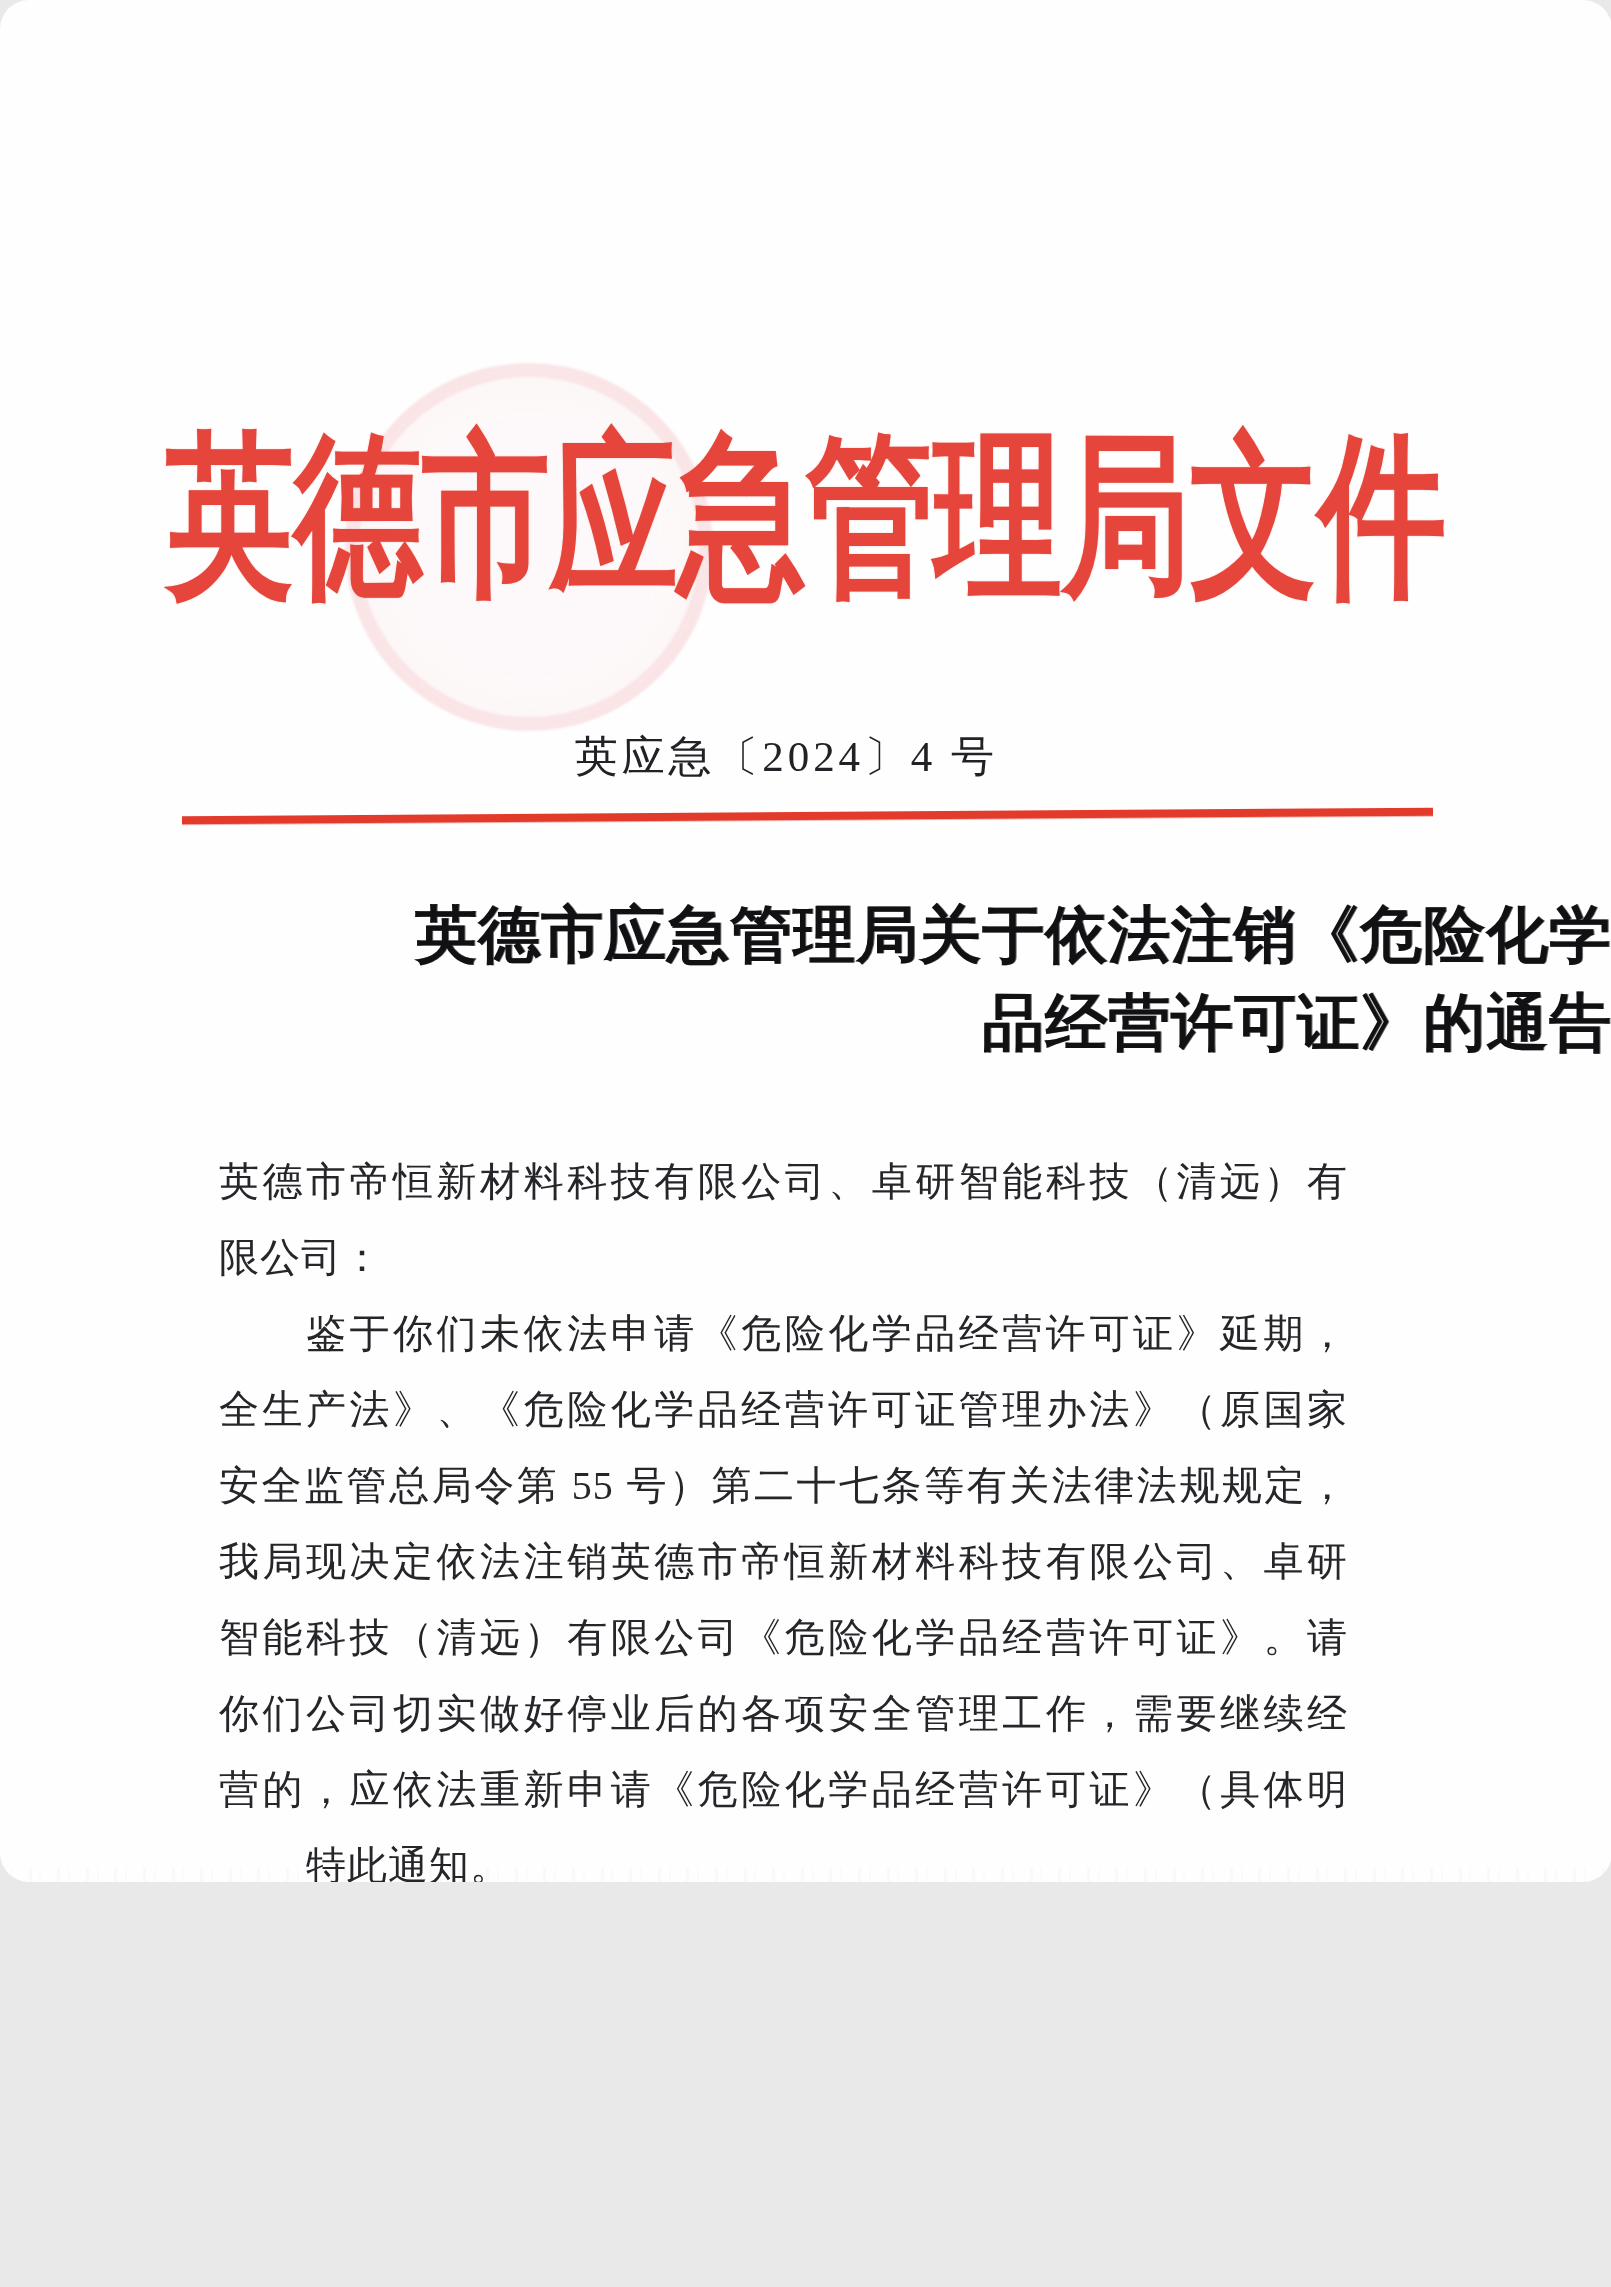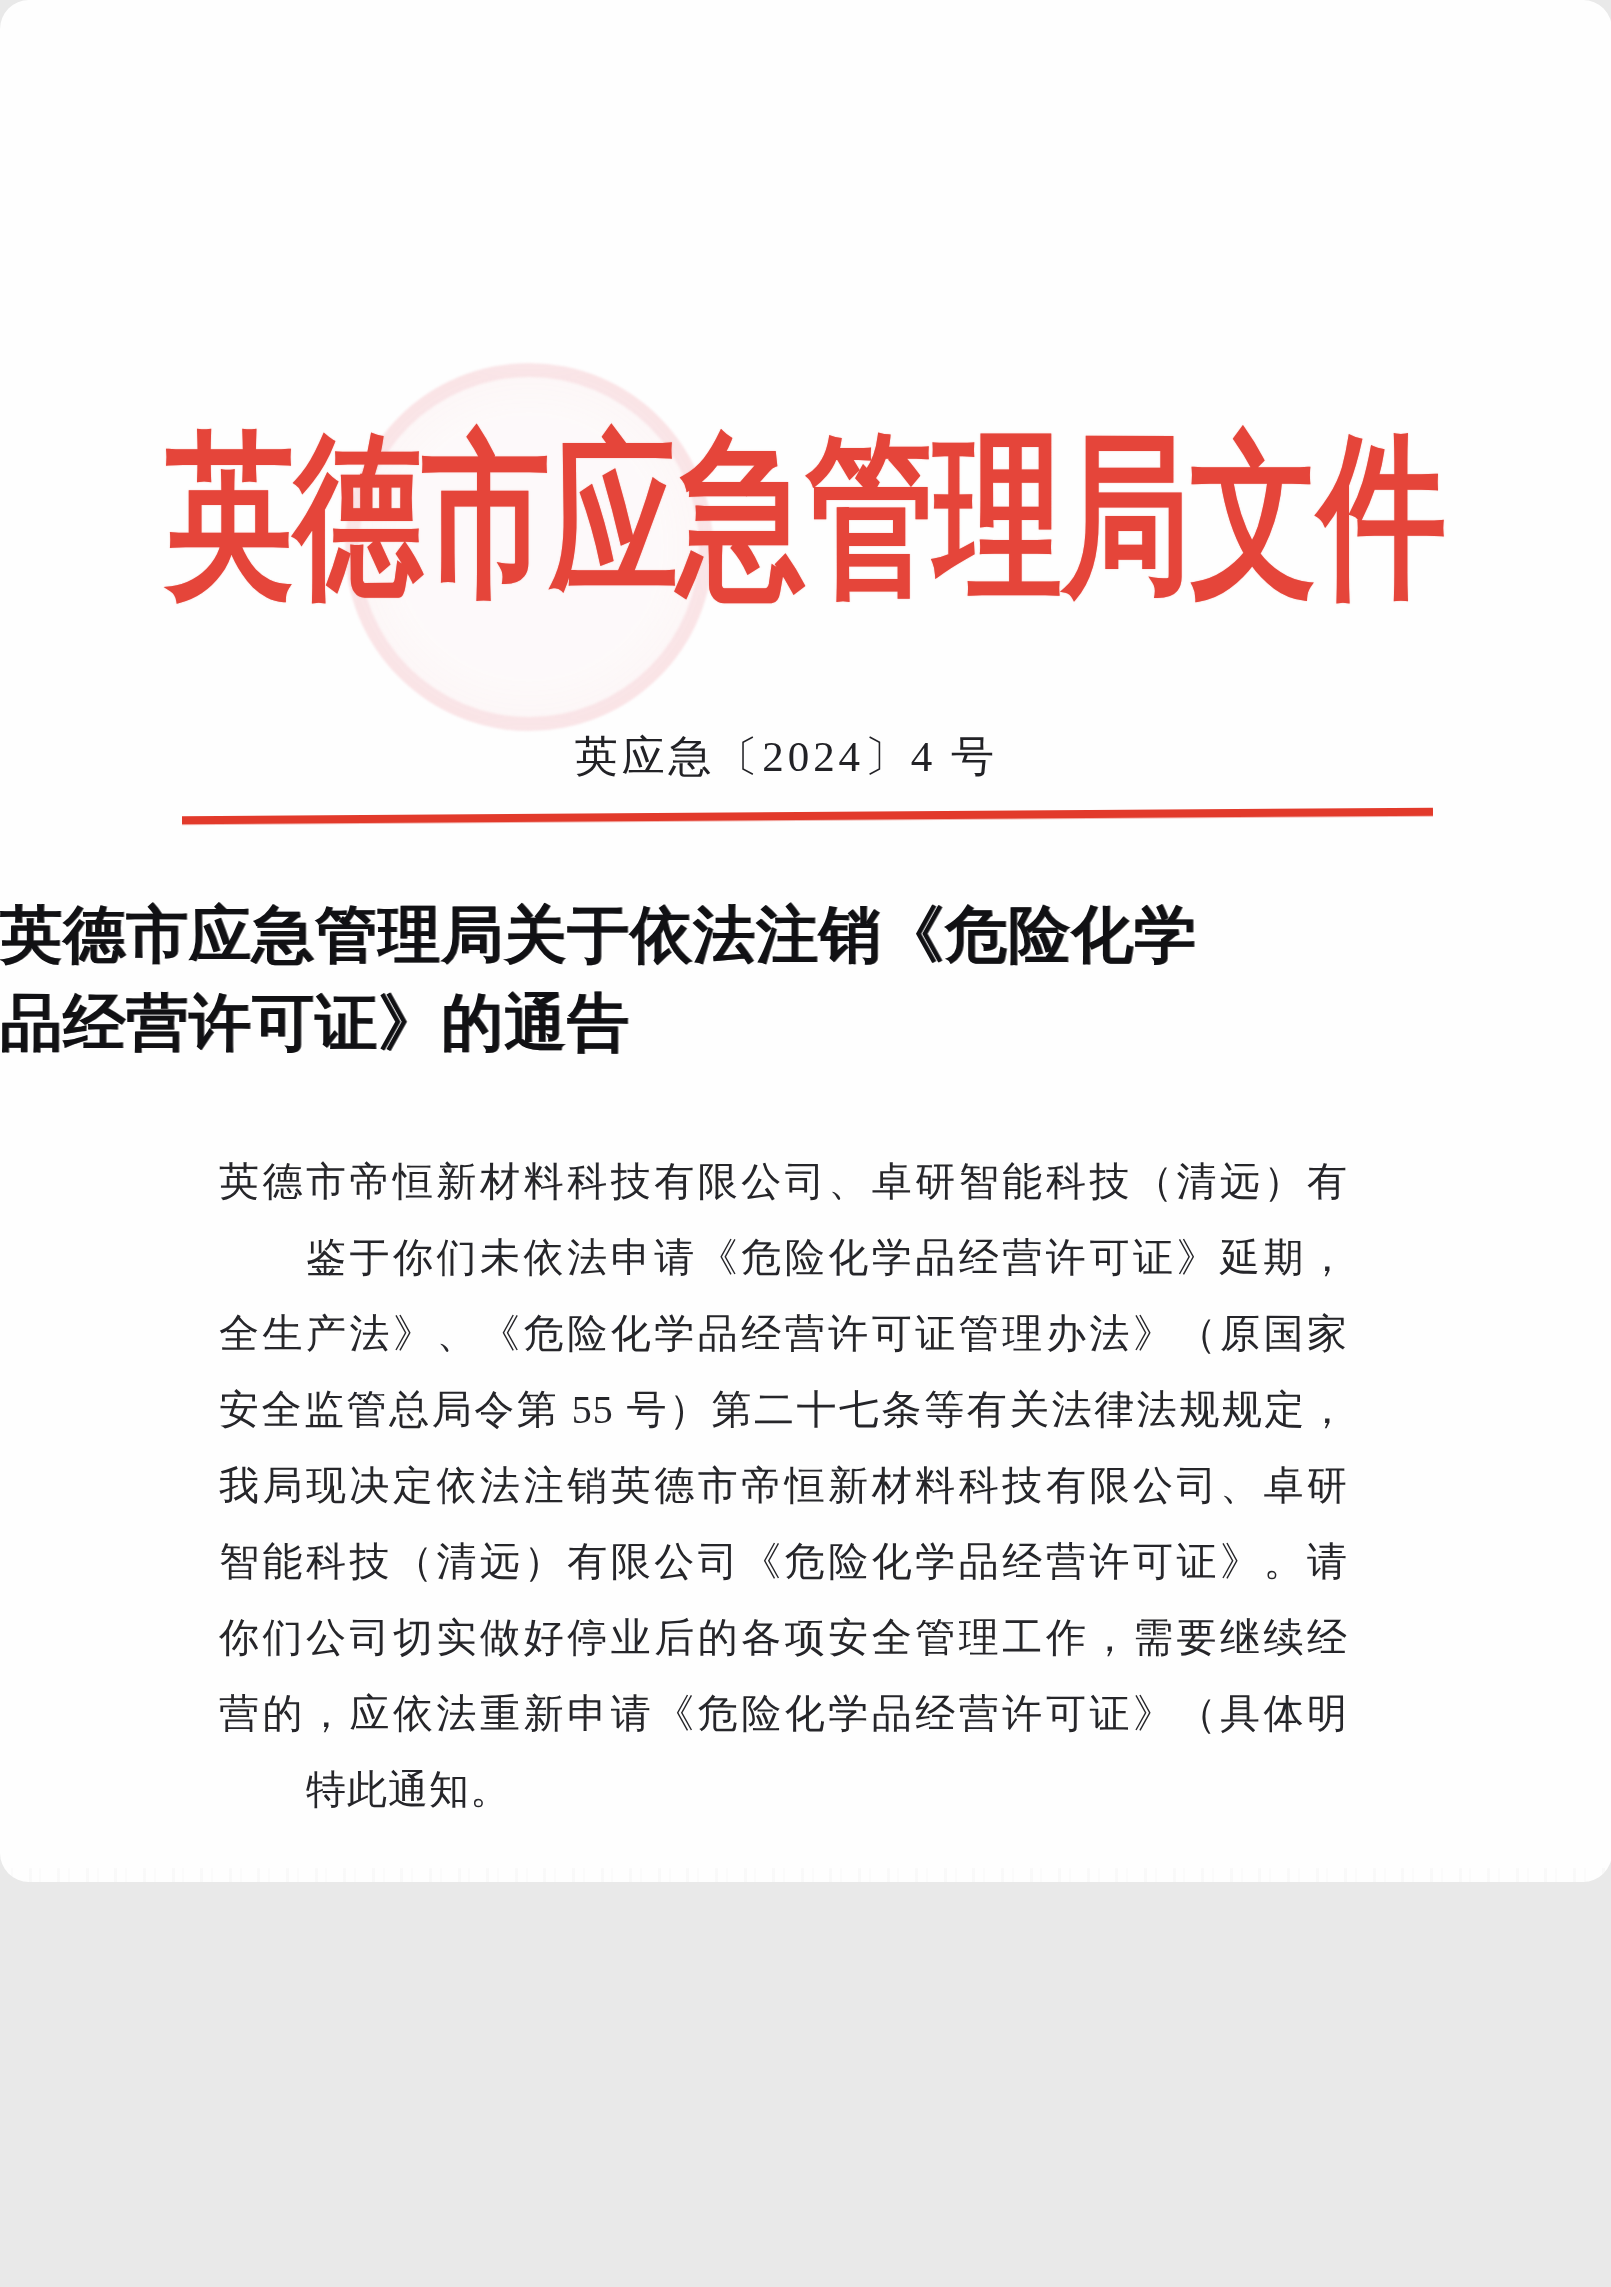--- a/index.html
+++ b/index.html
@@ -47,22 +47,22 @@
     white-space:nowrap;
   }
   .red-rule{
     position:absolute;left:182px;top:812px;
     width:1251px;height:7.9px;
     background:var(--rule-red);
     transform:rotate(-0.4deg);
     box-shadow:0 1px 0 rgba(226,58,43,0.35);
   }
   .doc-title{
-    position:absolute;left:0;right:16px;top:891px;
-    text-align:left;
+    position:absolute;left:0;right:0;top:891px;
+    text-align:right;
     font-size:62px;line-height:88px;
     font-weight:700;
     letter-spacing:1px;
     color:#111114;
     text-shadow:1px 0 0 rgba(17,17,20,0.6);
     white-space:nowrap;
   }
   .body-block{
     position:absolute;left:219px;top:1144px;
     width:1129px;
@@ -109,20 +109,21 @@
   <div class="red-rule"></div>
 
   <div class="doc-title">
     <div>英德市应急管理局关于依法注销《危险化学</div>
     <div>品经营许可证》的通告</div>
   </div>
 
   <div class="body-block">
 
   <div class="line fill">英德市帝恒新材料科技有限公司、卓研智能科技（清远）有</div>
+      <div class="line">限公司：</div>
       <div class="line fill indent">鉴于你们未依法申请《危险化学品经营许可证》延期，</div>
       <div class="line fill">全生产法》、《危险化学品经营许可证管理办法》（原国家</div>
       <div class="line fill">安全监管总局令第 55 号）第二十七条等有关法律法规规定，</div>
       <div class="line fill">我局现决定依法注销英德市帝恒新材料科技有限公司、卓研</div>
       <div class="line fill">智能科技（清远）有限公司《危险化学品经营许可证》。请</div>
       <div class="line fill">你们公司切实做好停业后的各项安全管理工作，需要继续经</div>
       <div class="line fill">营的，应依法重新申请《危险化学品经营许可证》（具体明</div>
       <div class="line indent">特此通知。</div>
     </div>
 

